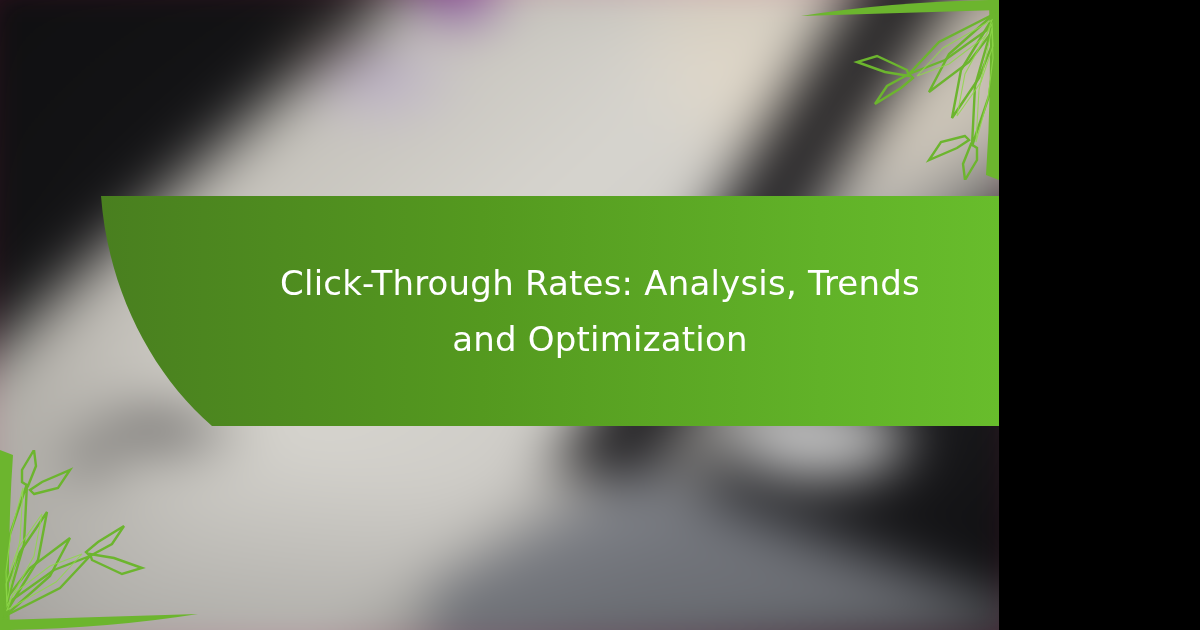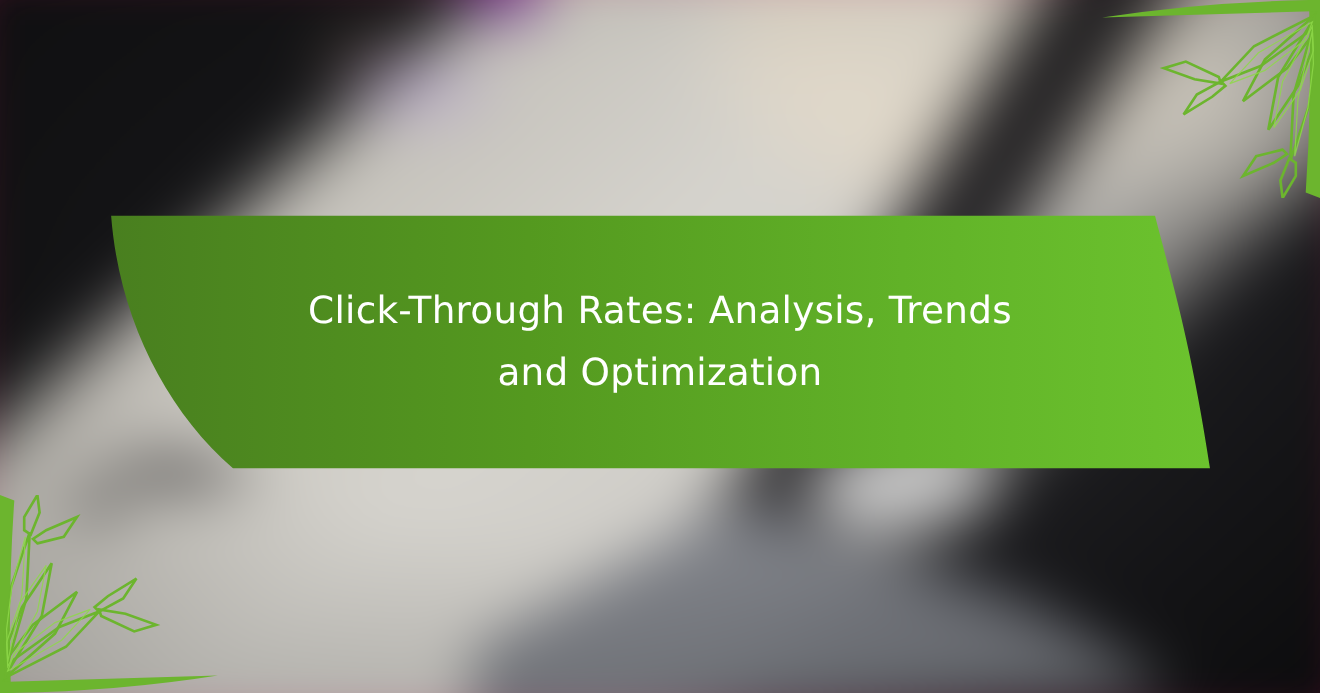--- a/index.html
+++ b/index.html
@@ -6,21 +6,21 @@
     margin: 0;
     padding: 0;
     background: #000;
   }
   body {
     font-family: "DejaVu Sans", sans-serif;
   }
 
   .banner-canvas {
     position: relative;
-    width: 1200px;
+    width: 999px;
     height: 630px;
     overflow: hidden;
     background: #be185d;
   }
 
   
   .bg-photo {
     position: absolute;
     inset: -40px;
     background-color: #16171a;

